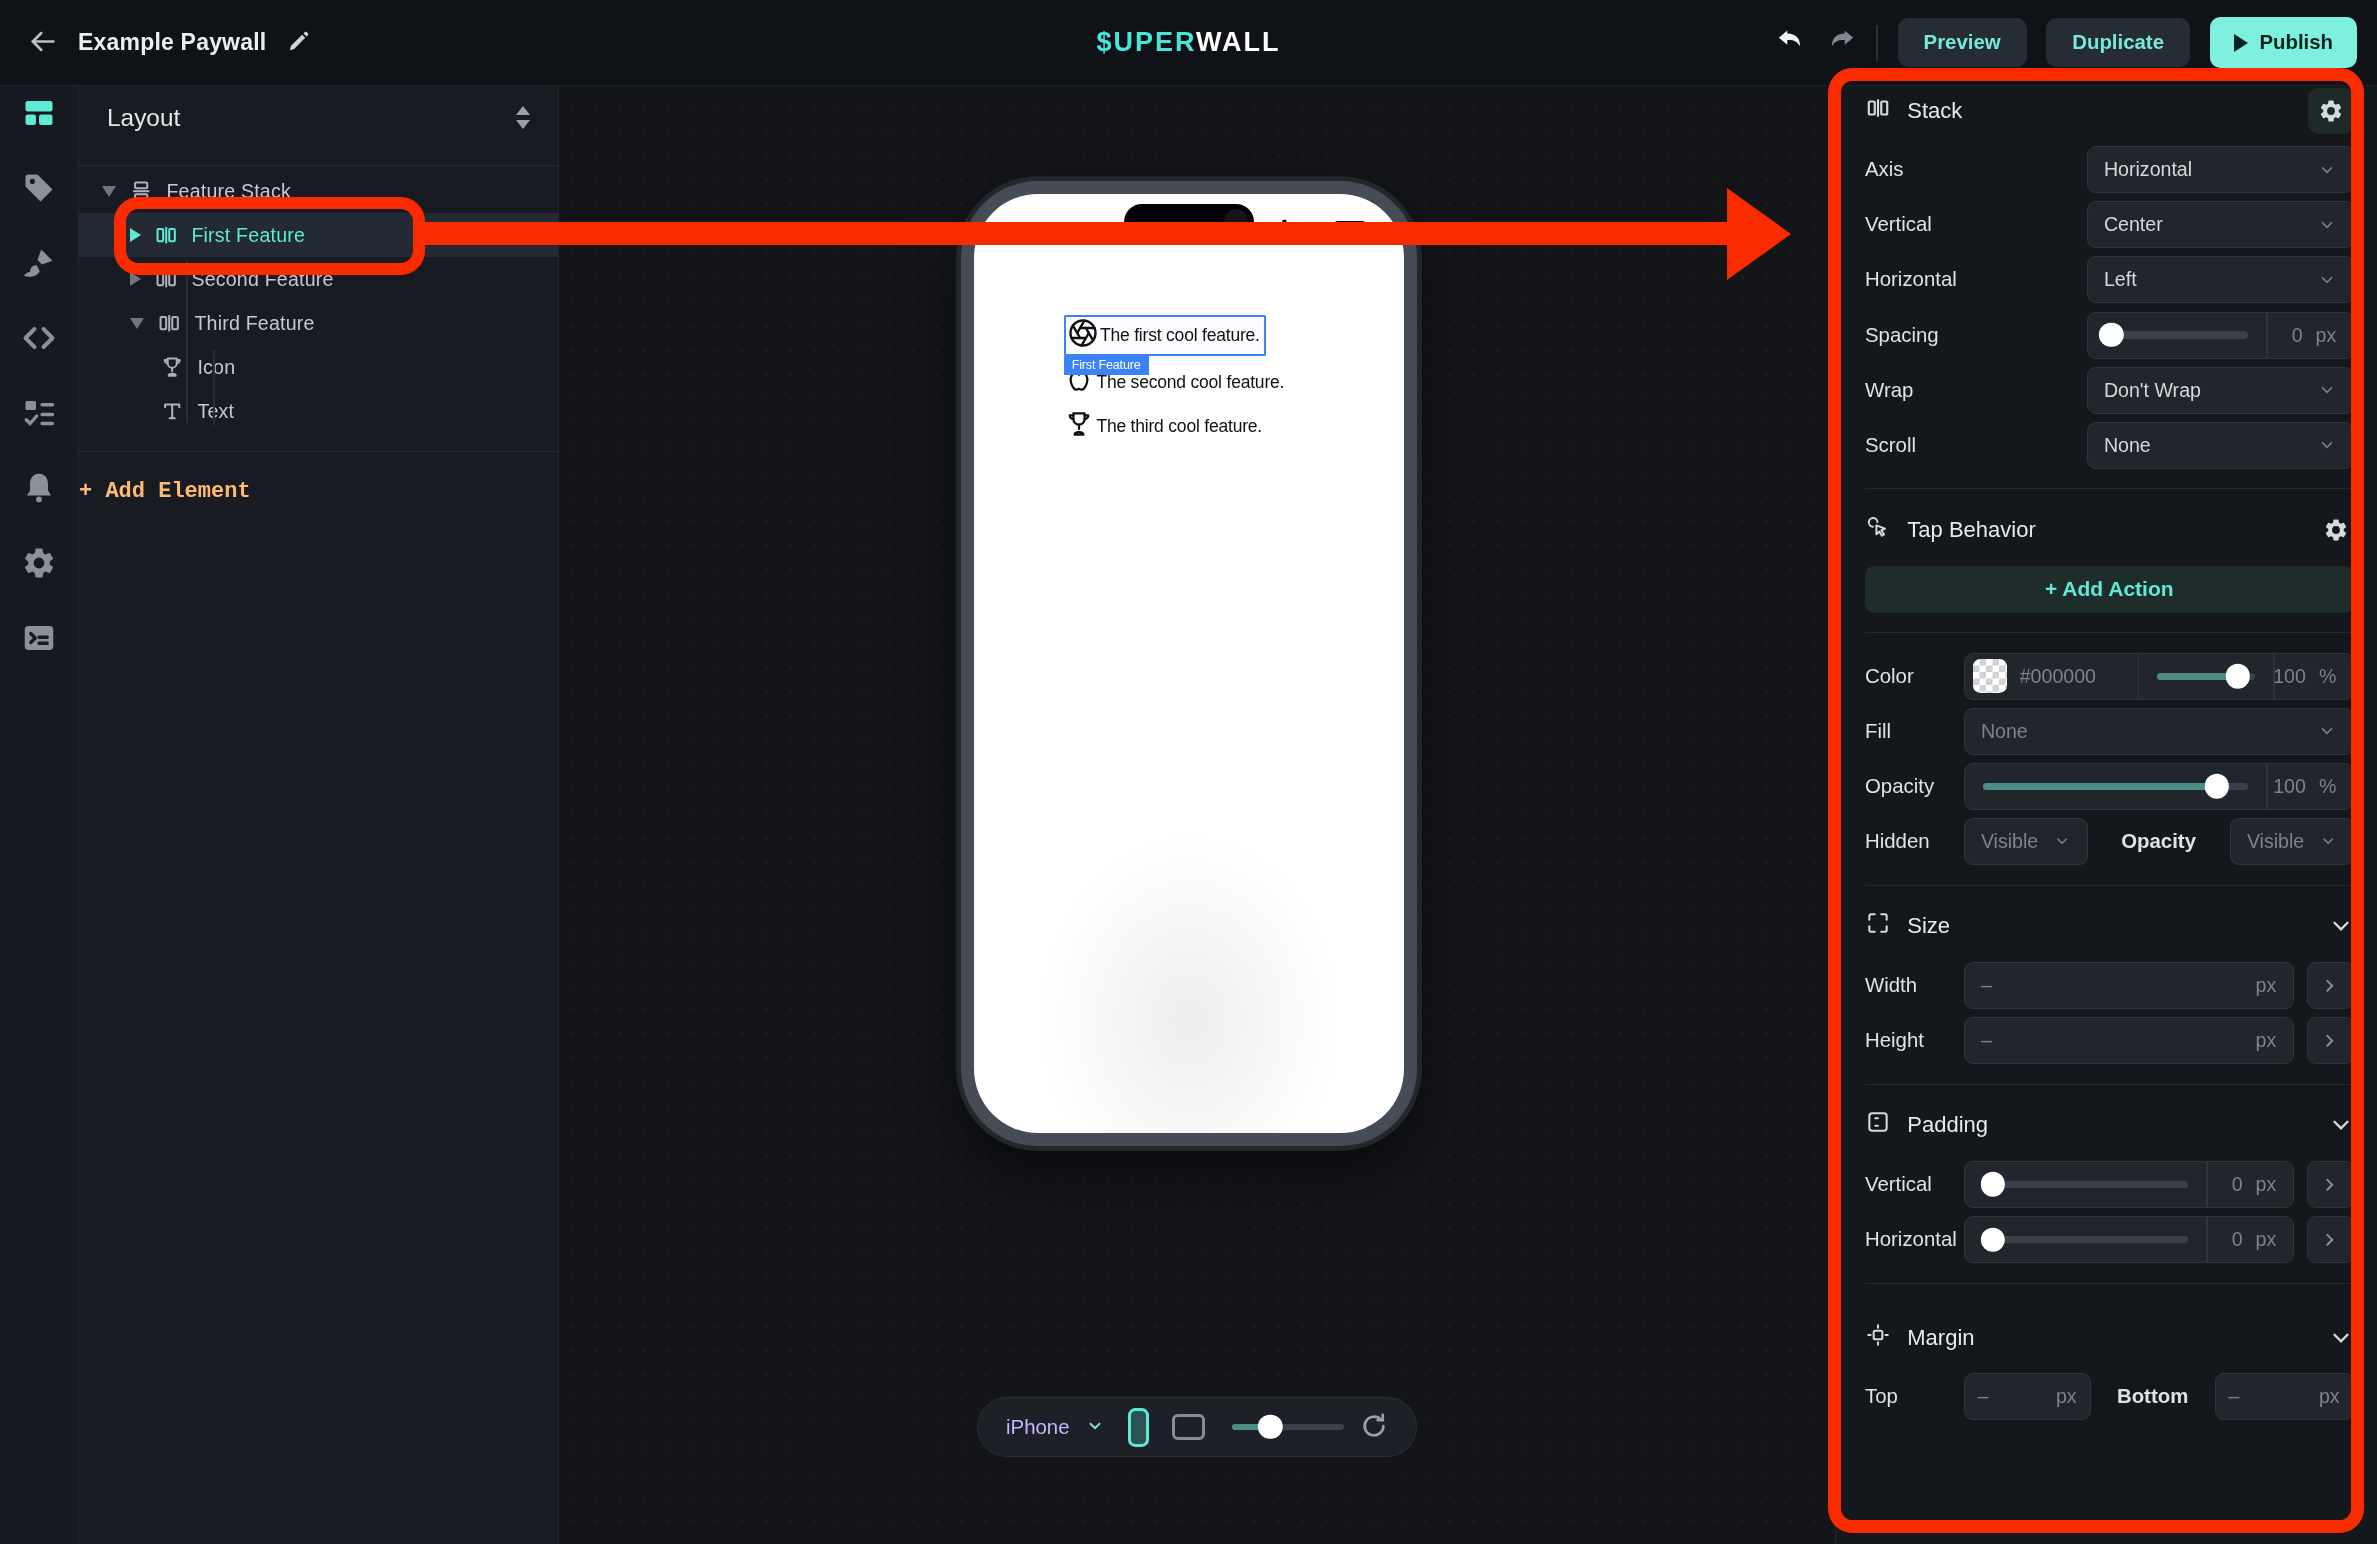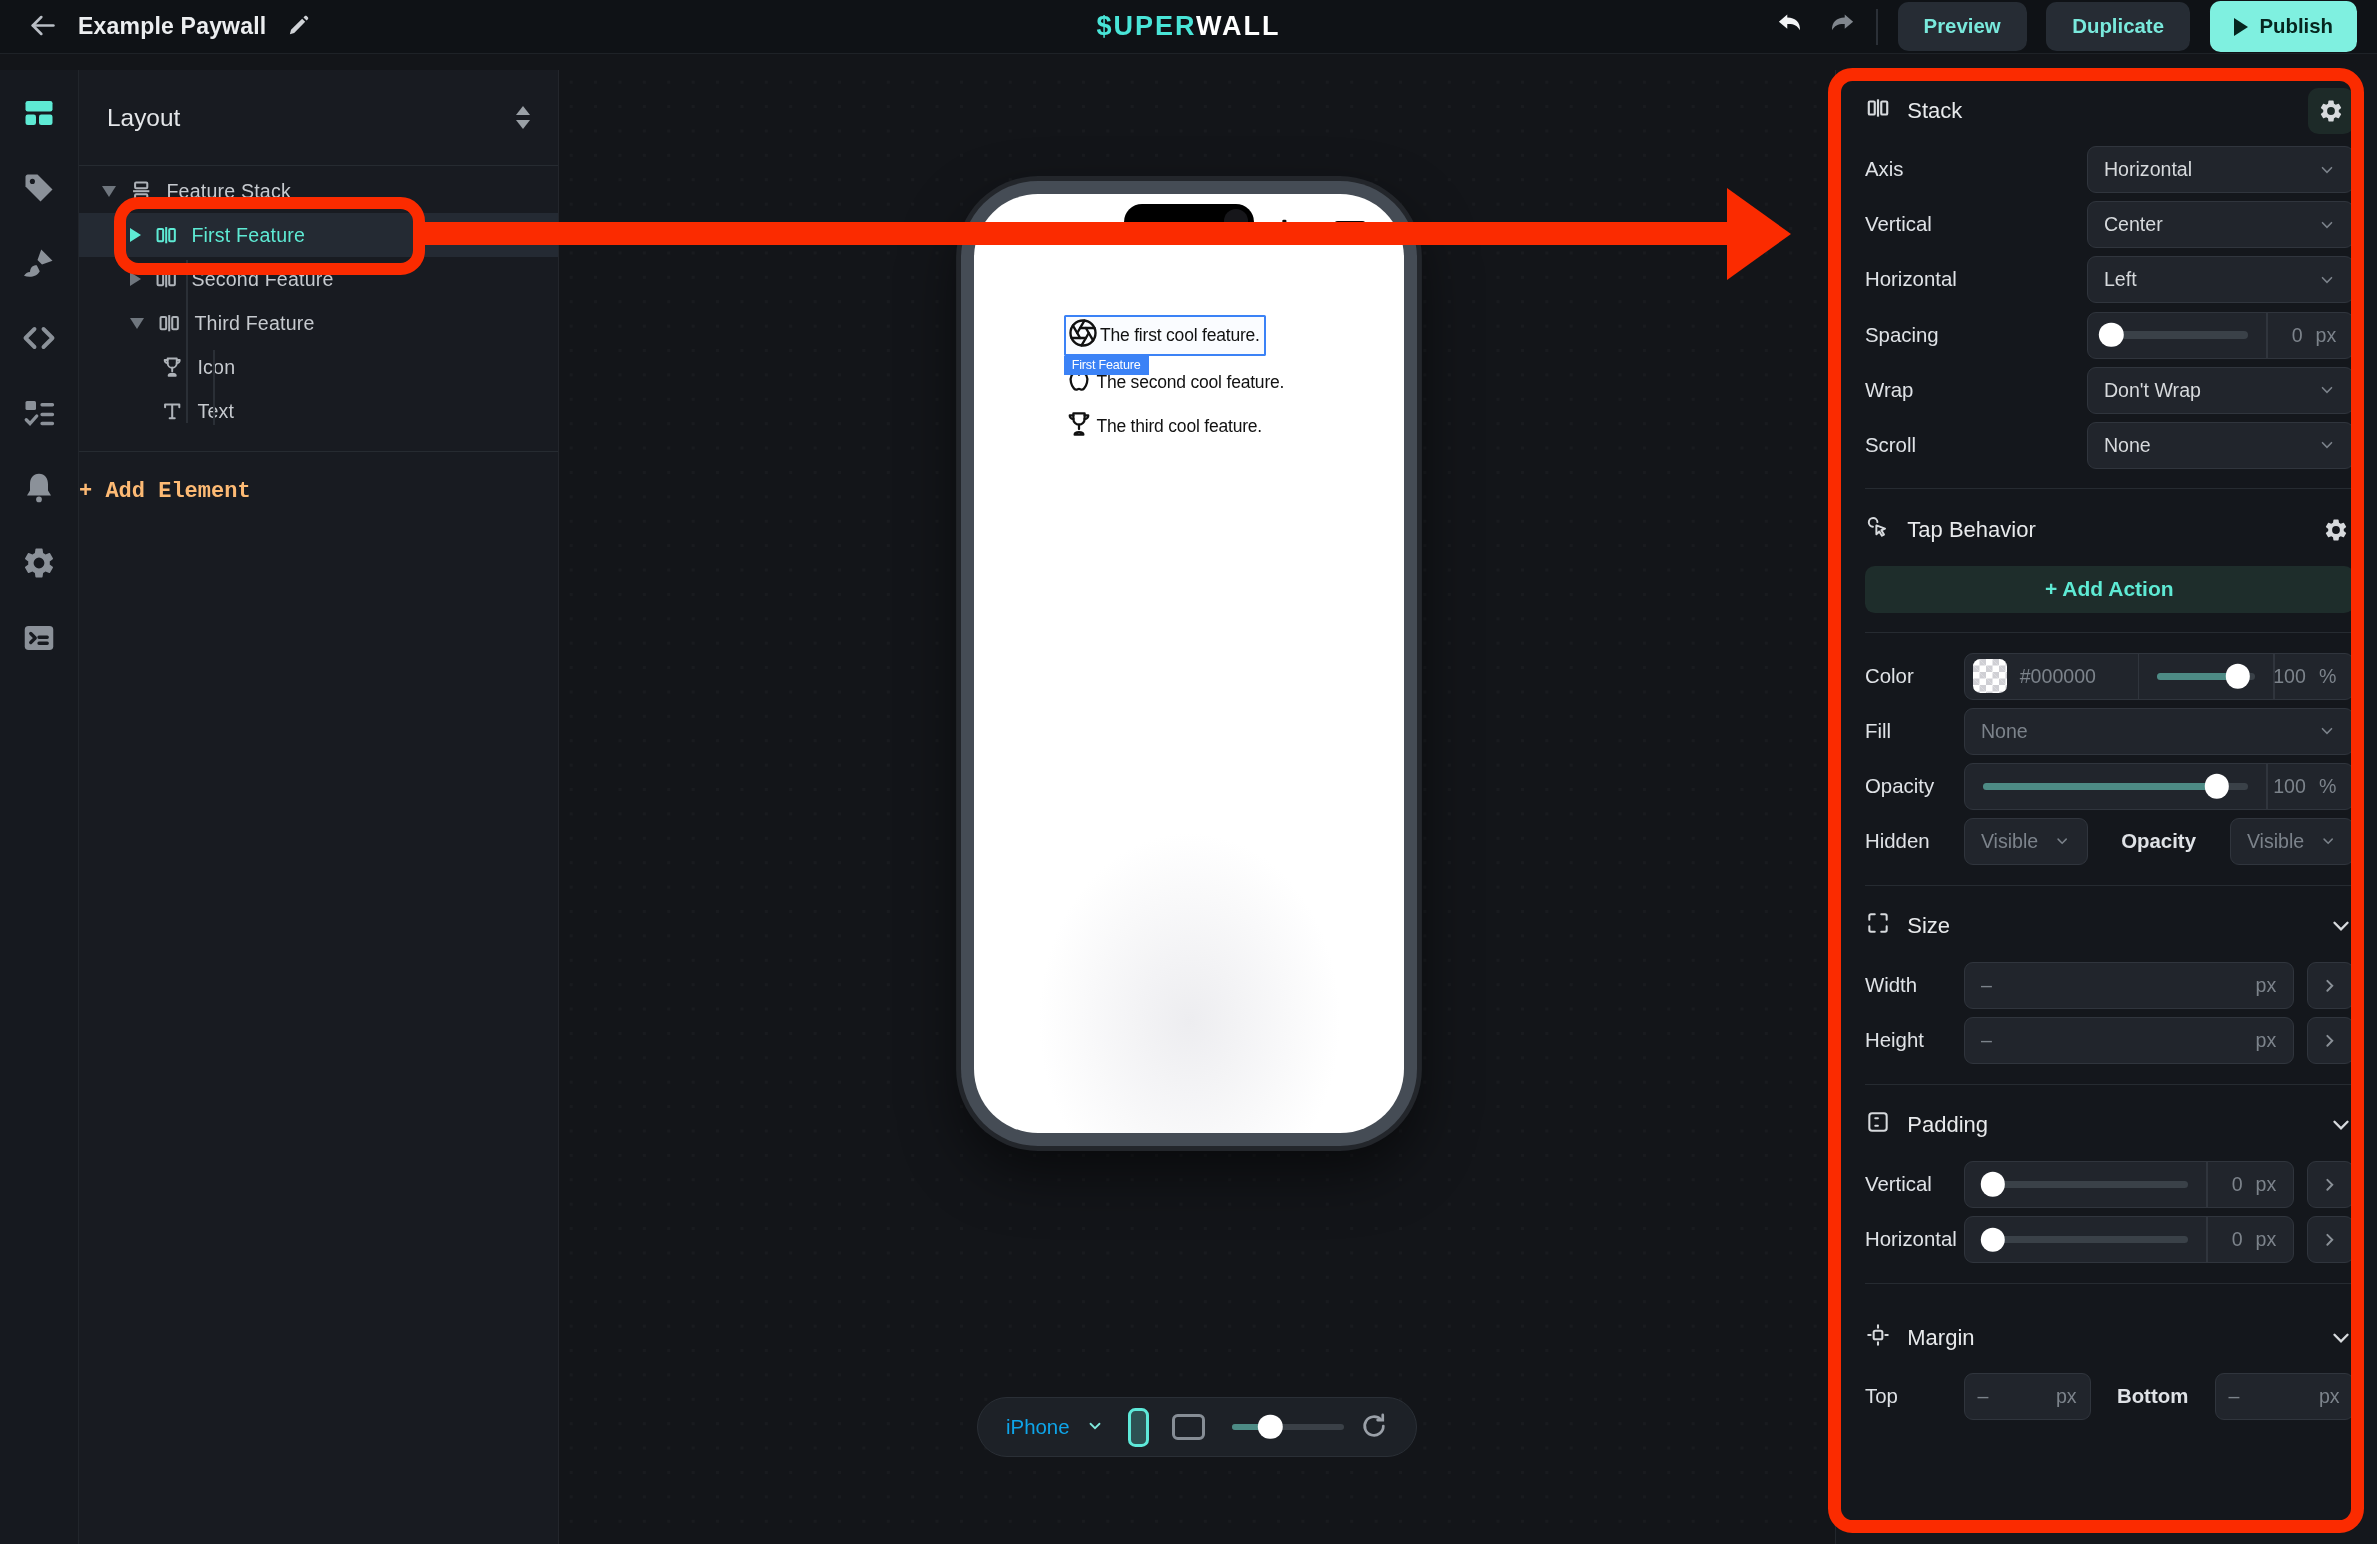--- a/index.html
+++ b/index.html
@@ -7,21 +7,21 @@
     --bg-top:#0f1216; --bg-rail:#16191f; --bg-panel:#181b21; --bg-canvas:#131519;
     --bg-insp:#14171c; --bg-ctl:#22262d; --ctl-border:#30353d;
     --txt:#dfe2e6; --txt-dim:#c6cacf; --txt-gray:#7c838b; --divider:#262b31;
   }
   *{margin:0;padding:0;box-sizing:border-box;}
   html,body{width:2377px;height:1545px;overflow:hidden;}
   body{font-family:"Liberation Sans",sans-serif;background:#000;}
   #app{position:relative;width:2377px;height:1545px;background:var(--bg-canvas);overflow:hidden;}
 
   
-  .topbar{position:absolute;left:0;top:0;width:2377px;height:54px;background:var(--bg-top);
+  .topbar{position:absolute;left:0;top:0;width:2377px;height:86px;background:var(--bg-top);
     border-bottom:0.8px solid #1e2227;display:flex;align-items:center;z-index:5;}
   .tb-left{display:flex;align-items:center;gap:21px;padding-left:28px;width:570px;}
   .icon-btn{background:none;border:none;cursor:pointer;display:flex;align-items:center;justify-content:center;}
   .tb-title{font-size:23px;font-weight:700;color:#eceef0;letter-spacing:0.2px;}
   .logo{position:absolute;left:50%;transform:translateX(-50%);font-size:27px;font-weight:800;letter-spacing:2px;}
   .logo .a{color:#49e5d8;} .logo .b{color:#fff;}
   .tb-right{margin-left:auto;display:flex;align-items:center;gap:19.6px;padding-right:19.6px;}
   .tb-sep{width:1.6px;height:36px;background:#2b3037;}
   .btn{border:none;cursor:pointer;border-radius:10.6px;font-family:inherit;font-weight:700;font-size:20.4px;}
   .btn-ghost{background:#262c34;color:var(--teal-dim);height:49px;padding:0 26px;}
@@ -81,21 +81,21 @@
   .features{padding:62px 0 0 90px;display:flex;flex-direction:column;gap:9px;align-items:flex-start;}
   .frow{display:flex;align-items:center;gap:2.4px;color:#111;font-size:17.5px;font-weight:500;letter-spacing:-0.2px;}
   .frow svg{width:30px;height:30px;flex:none;}
   .frow-sel{position:relative;border:2.4px solid #3b82f6;background:#fafcff;padding:0.8px 4.1px 0.8px 1.6px;border-radius:1.6px;}
   .sel-badge{position:absolute;left:-2.4px;top:calc(100% + 2.4px);background:#3b82f6;color:#fff;
     font-size:12.6px;font-weight:500;padding:2.4px 8.1px;white-space:nowrap;z-index:6;}
 
   
   .devbar{position:absolute;left:50%;transform:translateX(-50%);bottom:72px;width:440px;height:60px;
     background:#1d2127;border:0.8px solid #2a2f36;border-radius:31px;display:flex;align-items:center;padding:0 28px;gap:16.3px;}
-  .dev-name{color:#0ea5e9;font-size:20.4px;}
+  .dev-name{color:#c4b5fd;font-size:20.4px;}
   .dev-chev{color:#7fe9dd;}
   .dev-phone{width:24.4px;height:39px;border:3.3px solid #5ee9d9;border-radius:7.3px;background:rgba(94,233,217,.25);margin-left:8.1px;}
   .dev-land{width:39px;height:26px;border:3.3px solid #868d95;border-radius:5.7px;margin-left:6.5px;}
   .dev-slider{position:relative;width:137px;height:6.5px;border-radius:3.3px;background:#3a4047;margin-left:11.4px;}
   .dev-slider .fill{position:absolute;left:0;top:0;bottom:0;width:34%;background:#4d8b85;border-radius:3.3px;}
   .dev-slider .knob{position:absolute;left:34%;top:50%;transform:translate(-50%,-50%);width:24.4px;height:24.4px;border-radius:50%;background:#fff;}
   .dev-refresh{margin-left:auto;color:#9aa0a8;}
 
   
   .insp{position:absolute;left:1835px;top:70px;width:543px;bottom:0;background:var(--bg-insp);

